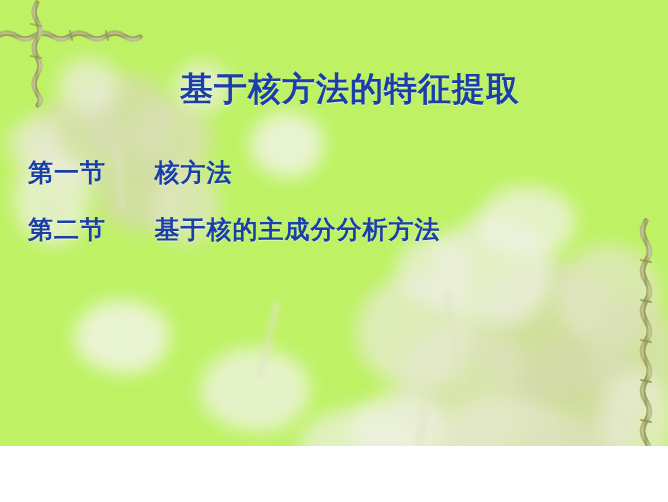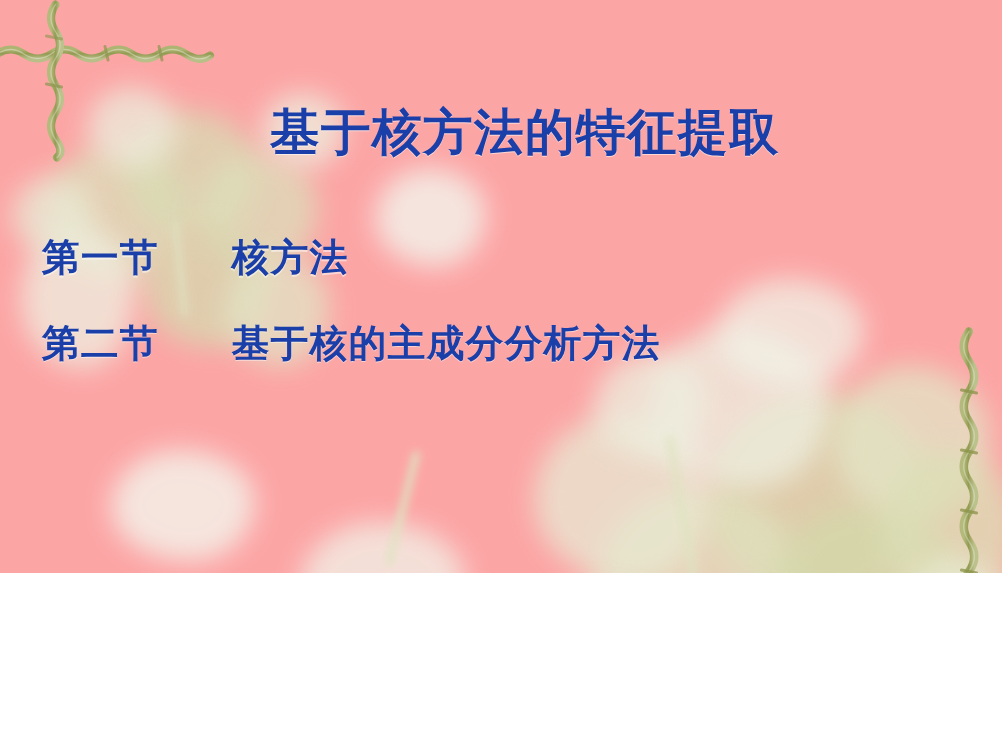--- a/index.html
+++ b/index.html
@@ -3,23 +3,23 @@
 <meta charset="utf-8">
 <style>
   html, body {
     margin: 0;
     padding: 0;
     background: #ffffff;
   }
   #slide {
     position: relative;
     width: 668px;
-    height: 382px;
+    height: 446px;
     overflow: hidden;
-    background: #fca5a5;
+    background: #bef264;
     font-family: "Liberation Serif", "DejaVu Serif", serif;
   }
 
   
   .wm-layer {
     position: absolute;
     inset: 0;
     overflow: hidden;
     pointer-events: none;
   }

